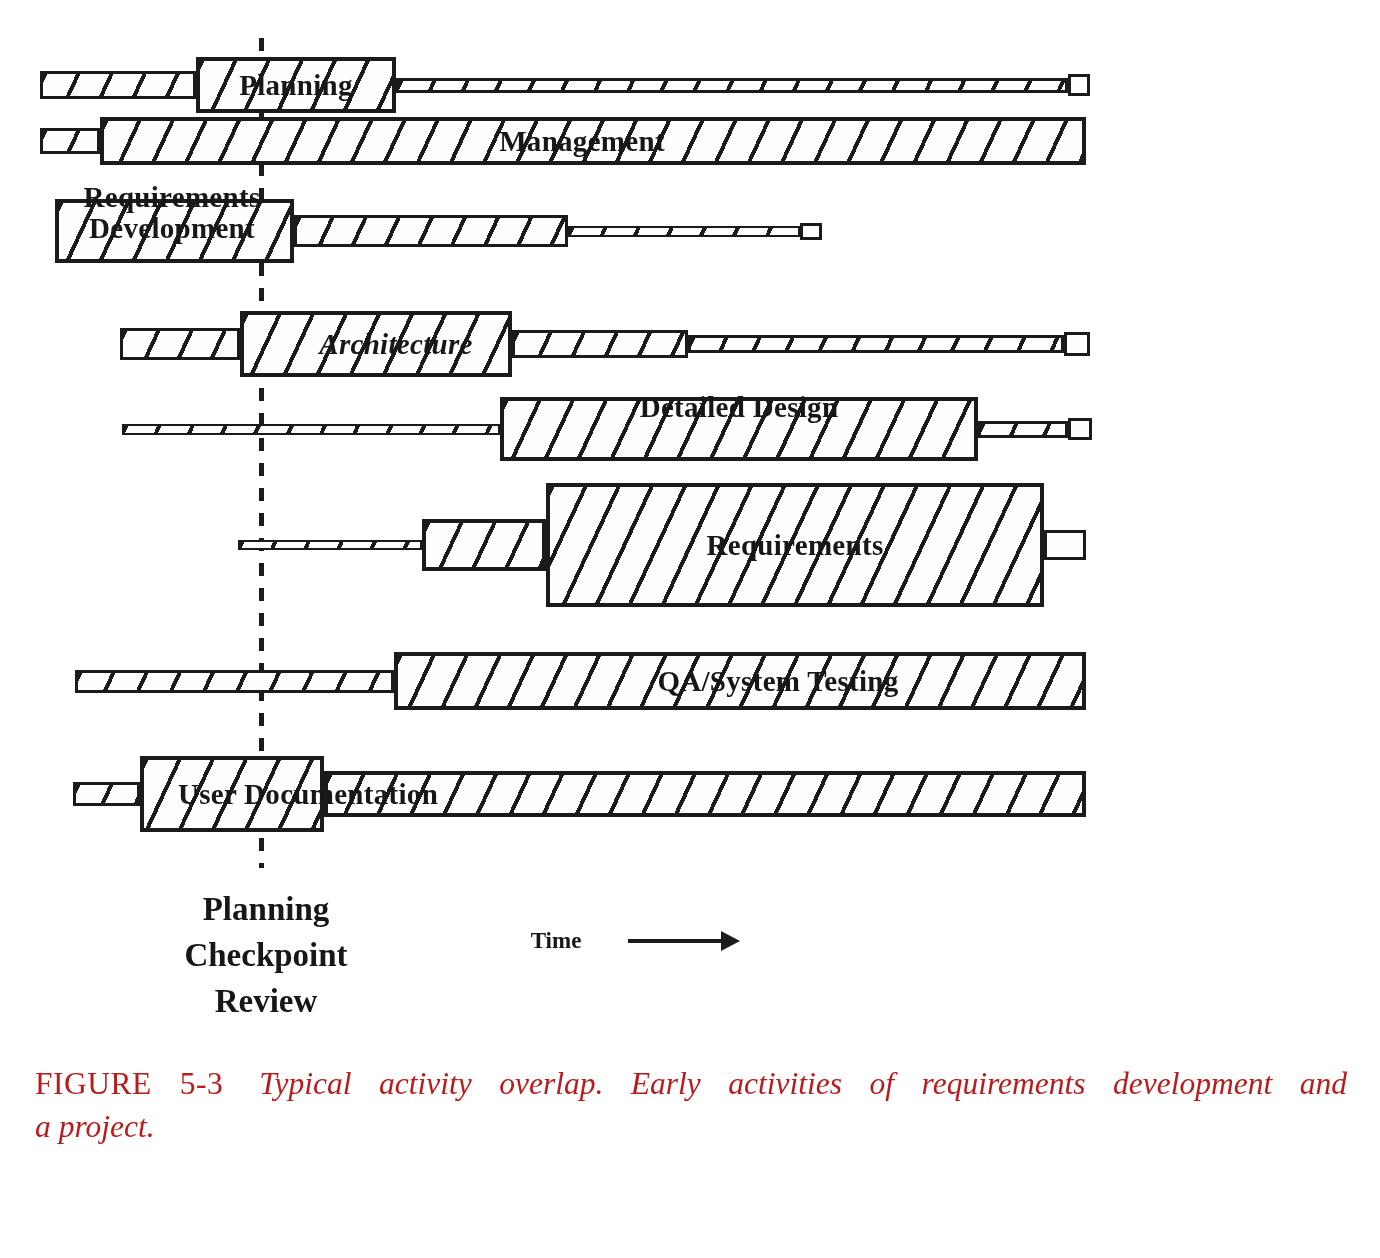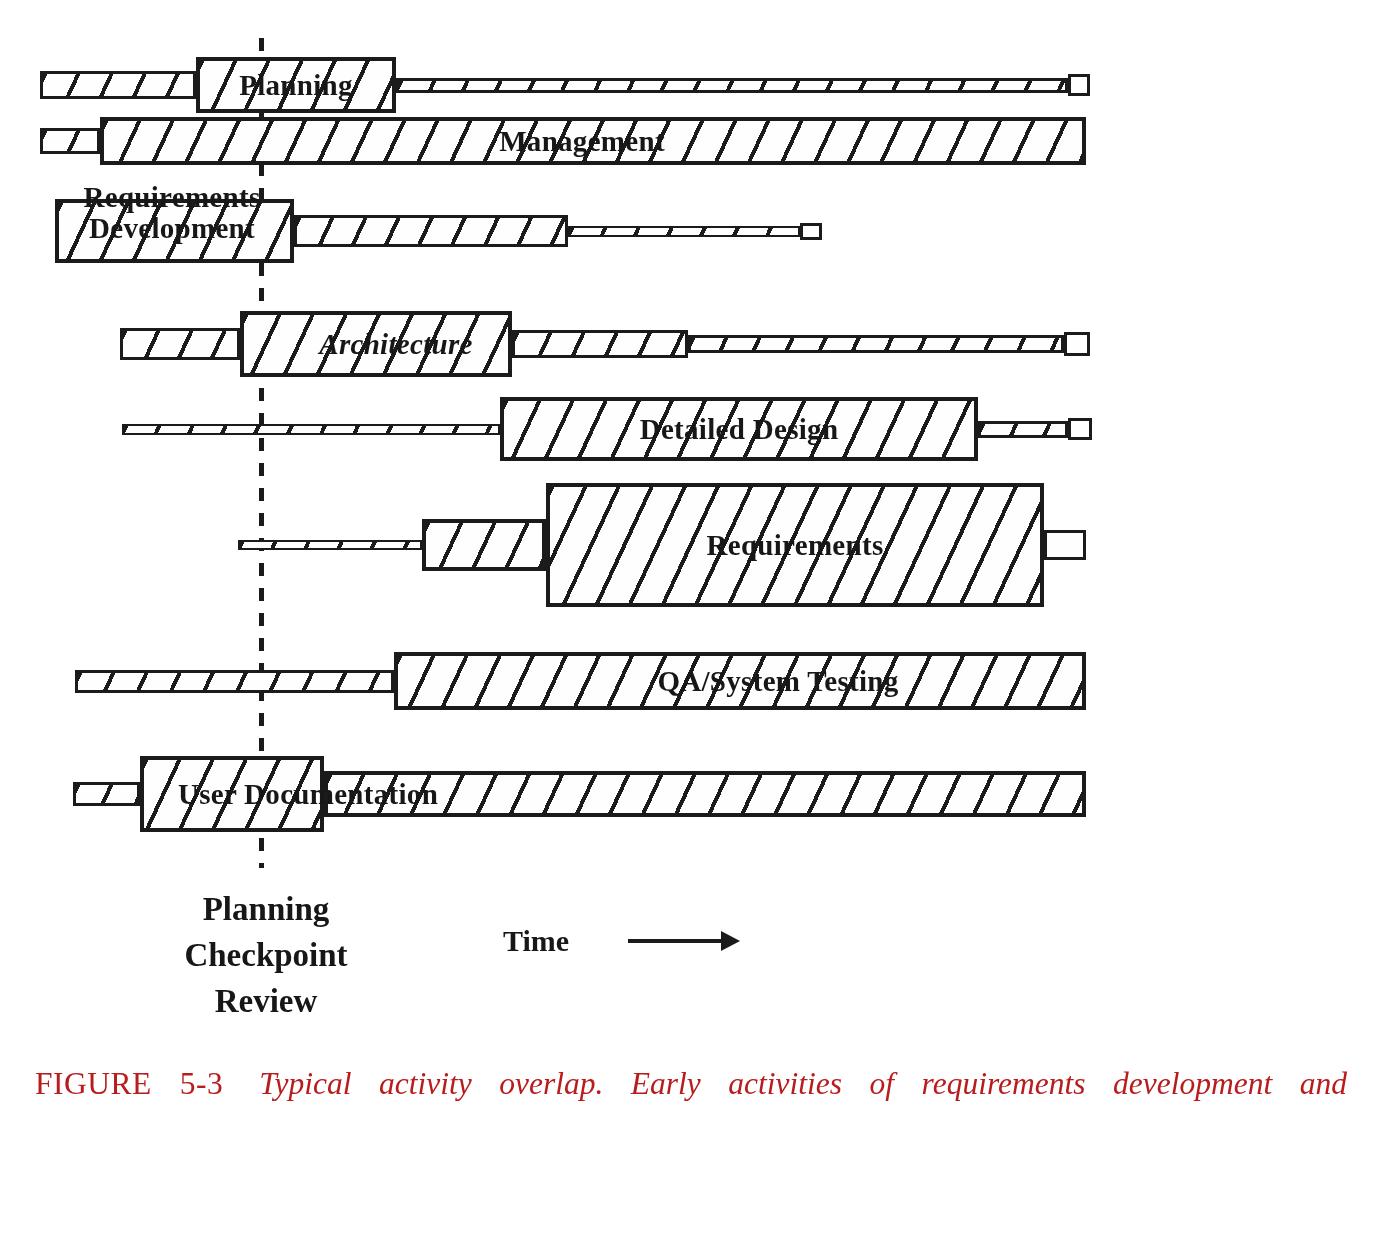--- a/index.html
+++ b/index.html
@@ -28,21 +28,21 @@
     position:absolute; width:5px;
     background-image:repeating-linear-gradient(180deg, #1b1b1b 0 13px, transparent 13px 25px);
   }
   #checkpoint-label {
     position:absolute; transform:translateX(-50%);
     font-weight:bold; font-size:33px; line-height:46px;
     text-align:center; white-space:pre-line; color:#171717;
   }
   #time-label {
     position:absolute; transform:translate(-50%,-50%);
-    font-weight:bold; font-size:30px; color:#171717;
+    font-weight:bold; font-size:23px; color:#171717;margin-left:20px;
   }
   .arrow-line { position:absolute; height:4px; background:#1b1b1b; }
   .arrow-head {
     position:absolute; width:0; height:0;
     border-top:10px solid transparent; border-bottom:10px solid transparent;
     border-left:19px solid #1b1b1b;
   }
   #caption {
     position:absolute; left:35px; top:1062px; width:1312px;
     font-size:31.5px; line-height:43px; color:#b91c1c;
@@ -85,32 +85,33 @@
       <div class="seg" style="left: 120px; width: 120px; top: 328px; height: 32px; border-width: 3px;"></div>
       <div class="seg" style="left: 240px; width: 272px; top: 311px; height: 66px; border-width: 4px;"></div>
       <div class="seg" style="left: 512px; width: 176px; top: 330px; height: 28px; border-width: 3px;"></div>
       <div class="seg" style="left: 688px; width: 376px; top: 335px; height: 18px; border-width: 3px;"></div>
       <div class="seg plain" style="left: 1064px; width: 26px; top: 332px; height: 24px; border-width: 3px;"></div>
       <div class="bar-label" style="left: 396px; top: 344px; font-style: italic;">Architecture</div>
       <div class="seg" style="left: 122px; width: 378px; top: 423.5px; height: 11px; border-width: 2px;"></div>
       <div class="seg" style="left: 500px; width: 478px; top: 397px; height: 64px; border-width: 4px;"></div>
       <div class="seg" style="left: 978px; width: 90px; top: 420.5px; height: 17px; border-width: 3px;"></div>
       <div class="seg plain" style="left: 1068px; width: 24px; top: 418px; height: 22px; border-width: 3px;"></div>
-      <div class="bar-label" style="left: 739px; top: 429px;">Detailed Design</div>
+      <div class="bar-label" style="left: 739px; top: 407px;">Detailed Design</div>
       <div class="seg" style="left: 238px; width: 184px; top: 540px; height: 10px; border-width: 2px;"></div>
       <div class="seg" style="left: 422px; width: 124px; top: 519px; height: 52px; border-width: 4px;"></div>
       <div class="seg" style="left: 546px; width: 498px; top: 483px; height: 124px; border-width: 4px;"></div>
       <div class="seg plain" style="left: 1044px; width: 42px; top: 530px; height: 30px; border-width: 3px;"></div>
       <div class="bar-label" style="left: 795px; top: 545px;">Requirements</div>
       <div class="seg" style="left: 75px; width: 319px; top: 669.5px; height: 23px; border-width: 3px;"></div>
       <div class="seg" style="left: 394px; width: 692px; top: 652px; height: 58px; border-width: 4px;"></div>
       <div class="bar-label" style="left: 778px; top: 681px;">QA/System Testing</div>
       <div class="seg" style="left: 73px; width: 67px; top: 782px; height: 24px; border-width: 3px;"></div>
       <div class="seg" style="left: 140px; width: 184px; top: 756px; height: 76px; border-width: 4px;"></div>
       <div class="seg" style="left: 324px; width: 762px; top: 771px; height: 46px; border-width: 4px;"></div>
       <div class="bar-label" style="left: 308px; top: 794px; text-align: right;">User Documentation</div>
     </div>
 
   <div id="caption">
     <div class="cap-line"><span class="figure-label">FIGURE 5-3</span><span class="cap-italic">Typical activity overlap. Early activities of requirements development and</span></div>
+    <div class="cap-line cap-italic last">a project.</div>
   </div>
 
 </div>
 
 </body></html>

